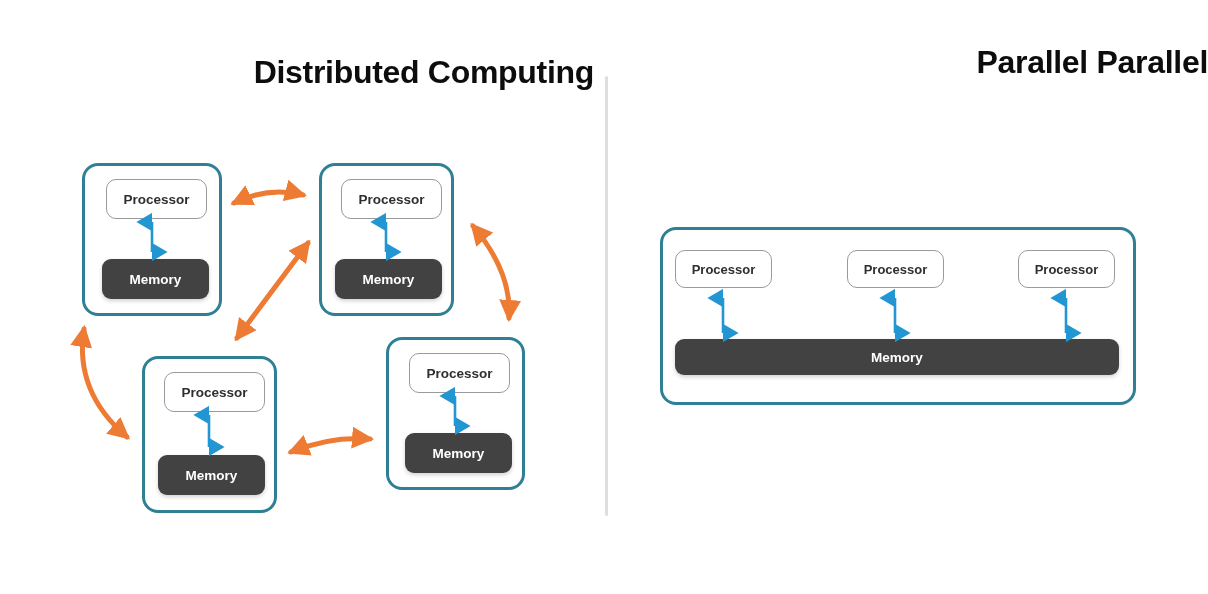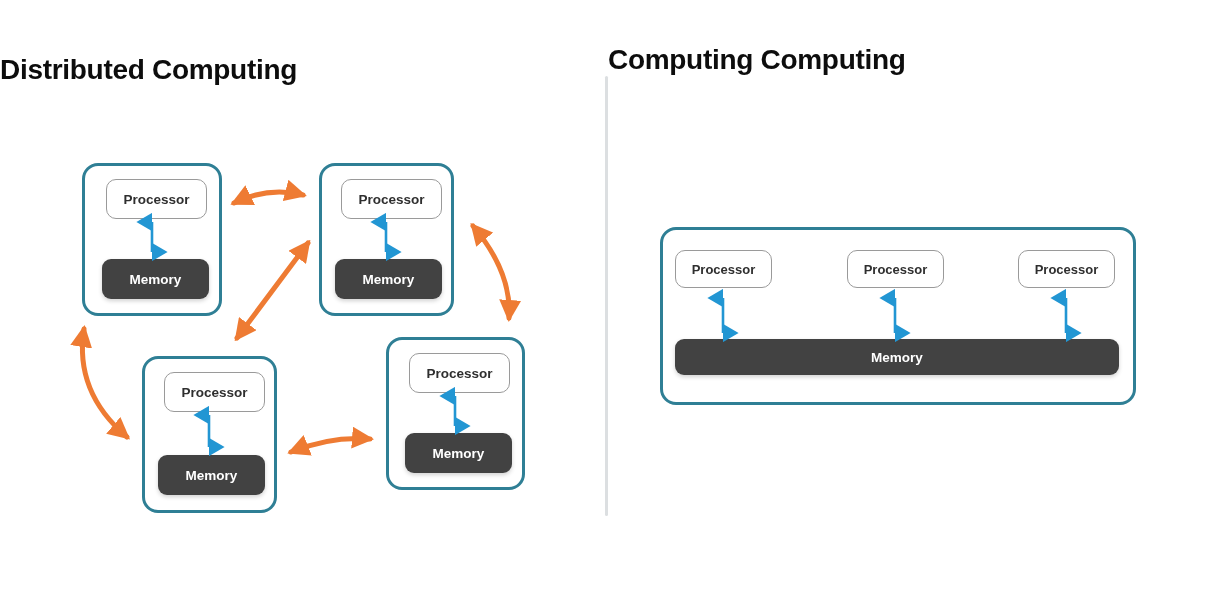--- a/index.html
+++ b/index.html
@@ -6,26 +6,26 @@
   html, body {
     width: 1208px; height: 594px;
     background: #ffffff;
     font-family: "Liberation Sans", sans-serif;
     overflow: hidden;
   }
   #root { position: relative; width: 1208px; height: 594px; }
 
   .panel-title {
     position: absolute;
-    font-size: 28px;
+    font-size: 32px;
     font-weight: bold;
     color: #0d0d0d;
     letter-spacing: -0.3px;
     white-space: nowrap;
-    text-align: left;
+    text-align: right;
   }
   #title-distributed { left: 0; top: 54px; width: 594px; }
   #title-parallel   { left: 608px; top: 44px; width: 600px; }
 
   .divider {
     position: absolute;
     left: 605px; top: 76px;
     width: 3px; height: 440px;
     background: #dcdfe1;
     border-radius: 2px;
@@ -91,21 +91,21 @@
     width: 1208px; height: 594px;
     pointer-events: none;
   }
 </style>
 </head>
 <body>
 
 <div id="root">
 
   <div class="panel-title" id="title-distributed">Distributed Computing</div>
-  <div class="panel-title" id="title-parallel">Computing Computing</div>
+  <div class="panel-title" id="title-parallel">Parallel Parallel</div>
 
   <div class="divider"></div>
 
   <div class="node" style="left:82px; top:163px; width:140px; height:153px;">
     <div class="proc" style="left:21px; top:13px; width:101px; height:40px;">Processor</div>
     <div class="mem" style="left:17px; top:93px; width:107px; height:40px;">Memory</div>
   </div>
 
   <div class="node" style="left:319px; top:163px; width:135px; height:153px;">
     <div class="proc" style="left:19px; top:13px; width:101px; height:40px;">Processor</div>

